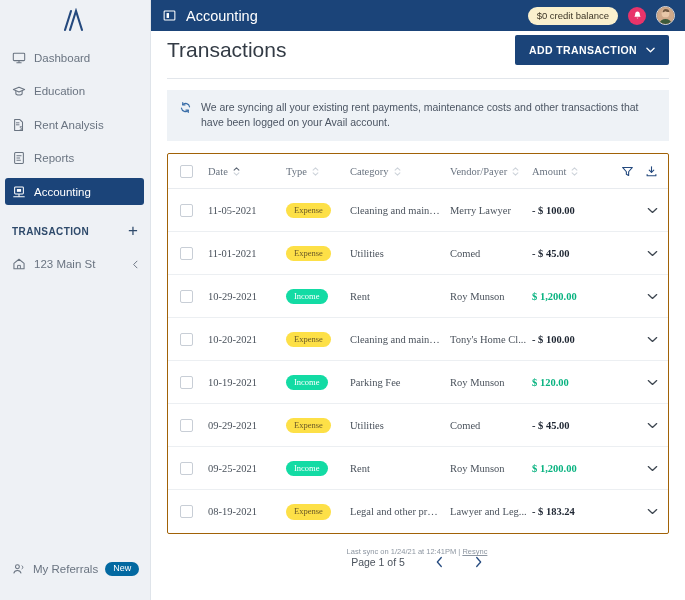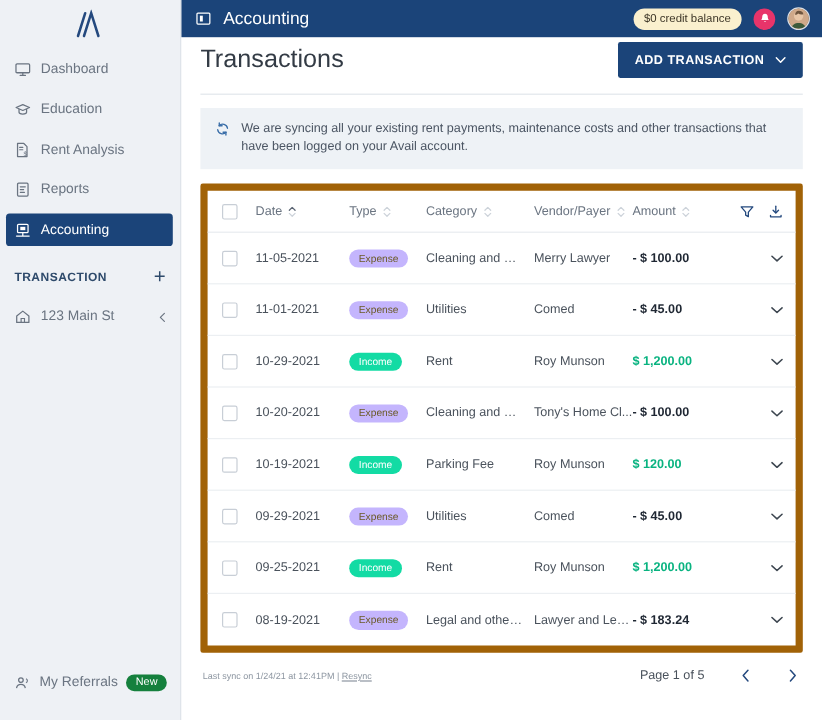--- a/index.html
+++ b/index.html
@@ -49,21 +49,21 @@
   }
   .prop-item .nav-label { flex: 1; }
   .chev-left { width: 9px; height: 9px; }
 
   .referrals {
     margin-top: auto; display: flex; align-items: center; gap: 7px;
     padding: 0 24px 0 12px; height: 30px; margin-bottom: 16px;
     color: #6a7481; font-size: 11.5px; cursor: pointer;
   }
   .new-badge {
-    background: #15803d; color: #ffffff; font-size: 9px;
+    background: #0369a1; color: #ffffff; font-size: 9px;
     border-radius: 9px; padding: 2px 8px 3px; line-height: 1;
   }
 
   
   .main { flex: 1; display: flex; flex-direction: column; background: #ffffff; min-width: 0; }
 
   .topbar {
     height: 31px; background: #1b4479; display: flex; align-items: center;
     padding: 0 10px 0 12px; gap: 10px; flex: 0 0 31px;
   }
@@ -102,22 +102,23 @@
 
   .notice {
     background: #eef2f6; display: flex; gap: 9px; align-items: flex-start;
     padding: 10px 12px 11px; margin-top: 11px;
     font-size: 10.5px; color: #4b5563; line-height: 1.45;
   }
   .notice-ico { width: 13px; height: 13px; flex: 0 0 13px; margin-top: 1px; }
 
   
   .table-card {
-    margin-top: 12px; border: 6px solid #a16207; border-radius: 2px;
+    margin-top: 12px; border: 1px solid #a16207; border-radius: 2px;
     background: #ffffff;
+    font-family: Liberation Serif, serif;
   }
   .trow {
     display: flex; align-items: center; height: 43px;
     padding: 0 10px 0 12px; font-size: 10.5px; color: #4a525c;
   }
   .thead { height: 35px; border-bottom: 1px solid #e8ebef; color: #6a7481; }
   .tbody-row { border-bottom: 1px solid #eceff2; cursor: pointer; }
   .tbody-row:last-child { border-bottom: none; }
 
   .c-check { width: 28px; flex: 0 0 28px; }
@@ -132,31 +133,32 @@
     width: 13px; height: 13px; border: 1px solid #c8ced6;
     border-radius: 2px; background: #fff; cursor: pointer; display: block;
   }
   .th { display: inline-flex; align-items: center; gap: 5px; }
   .sorter { display: inline-flex; flex-direction: column; gap: 1px; }
 
   .badge {
     display: inline-block; border-radius: 9px; font-size: 8.5px;
     padding: 3px 8px 4px; line-height: 1; white-space: nowrap;
   }
-  .badge.expense { background: #c4b5fd; color: #6b5a28; }
+  .badge.expense { background: #fde047; color: #6b5a28; }
   .badge.income  { background: #13dba4; color: #ffffff; }
 
   .ellip { overflow: hidden; text-overflow: ellipsis; white-space: nowrap; display: block; }
   .amt { font-weight: bold; font-size: 10.5px; white-space: nowrap; }
   .amt.neg { color: #1f2733; }
   .amt.pos { color: #09b380; }
 
   .tfoot {
     display: flex; align-items: center; justify-content: space-between;
     padding: 13px 4px 0 2px;
+    flex-direction: column;
   }
   .sync-text { font-size: 7.5px; color: #8d96a1; }
   .sync-text a { color: #8d96a1; }
   .pager { display: flex; align-items: center; gap: 30px; font-size: 10.5px; color: #4a525c; justify-content: center; }
   .pg-btn { cursor: pointer; display: inline-flex; }
 </style>
 </head>
 <body>
 
 <div class="app">

